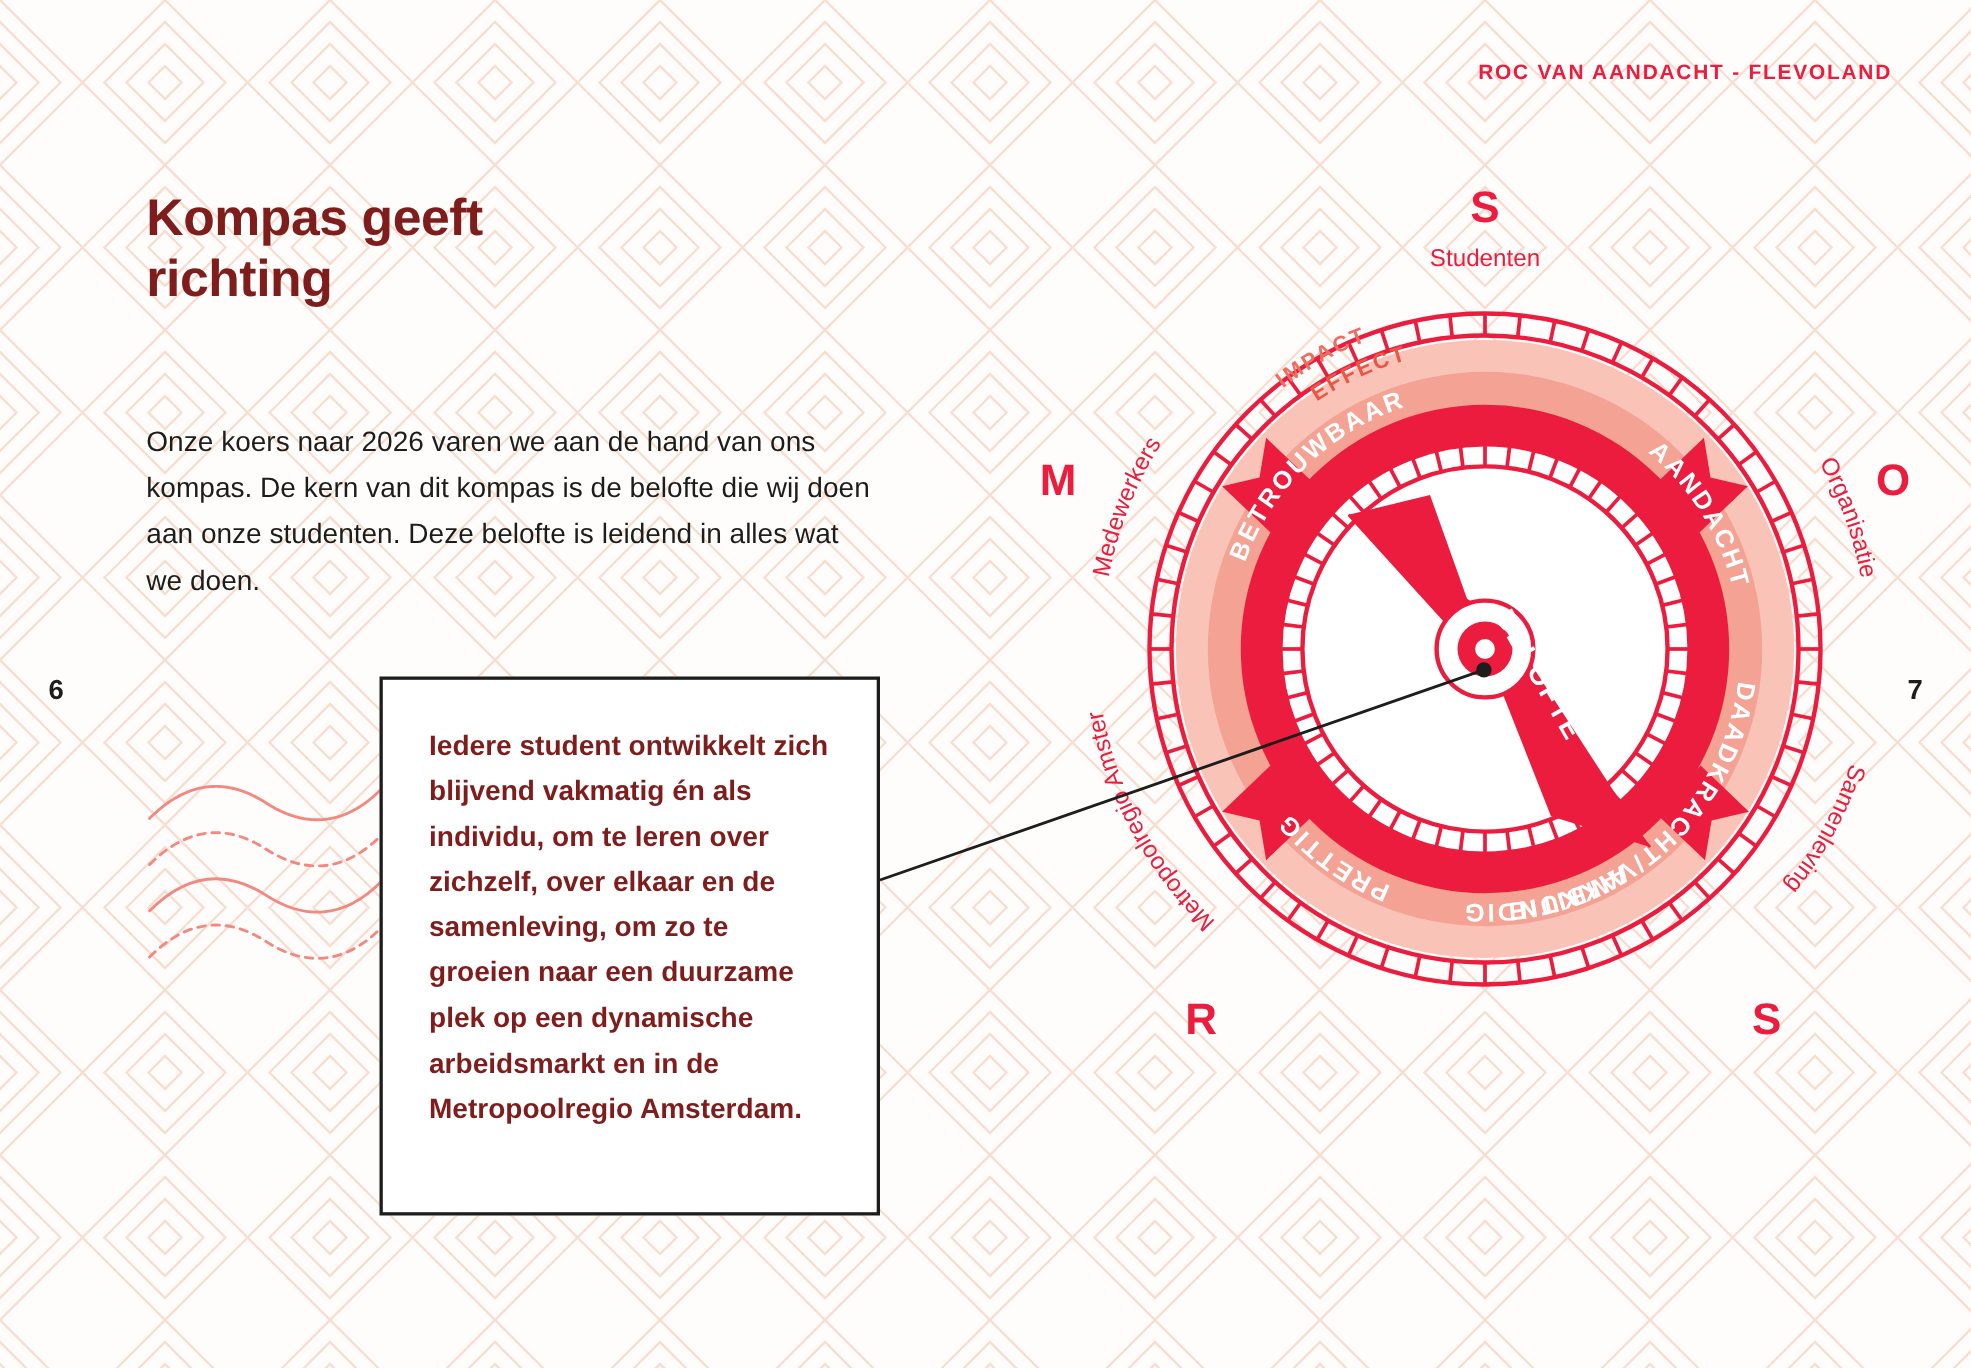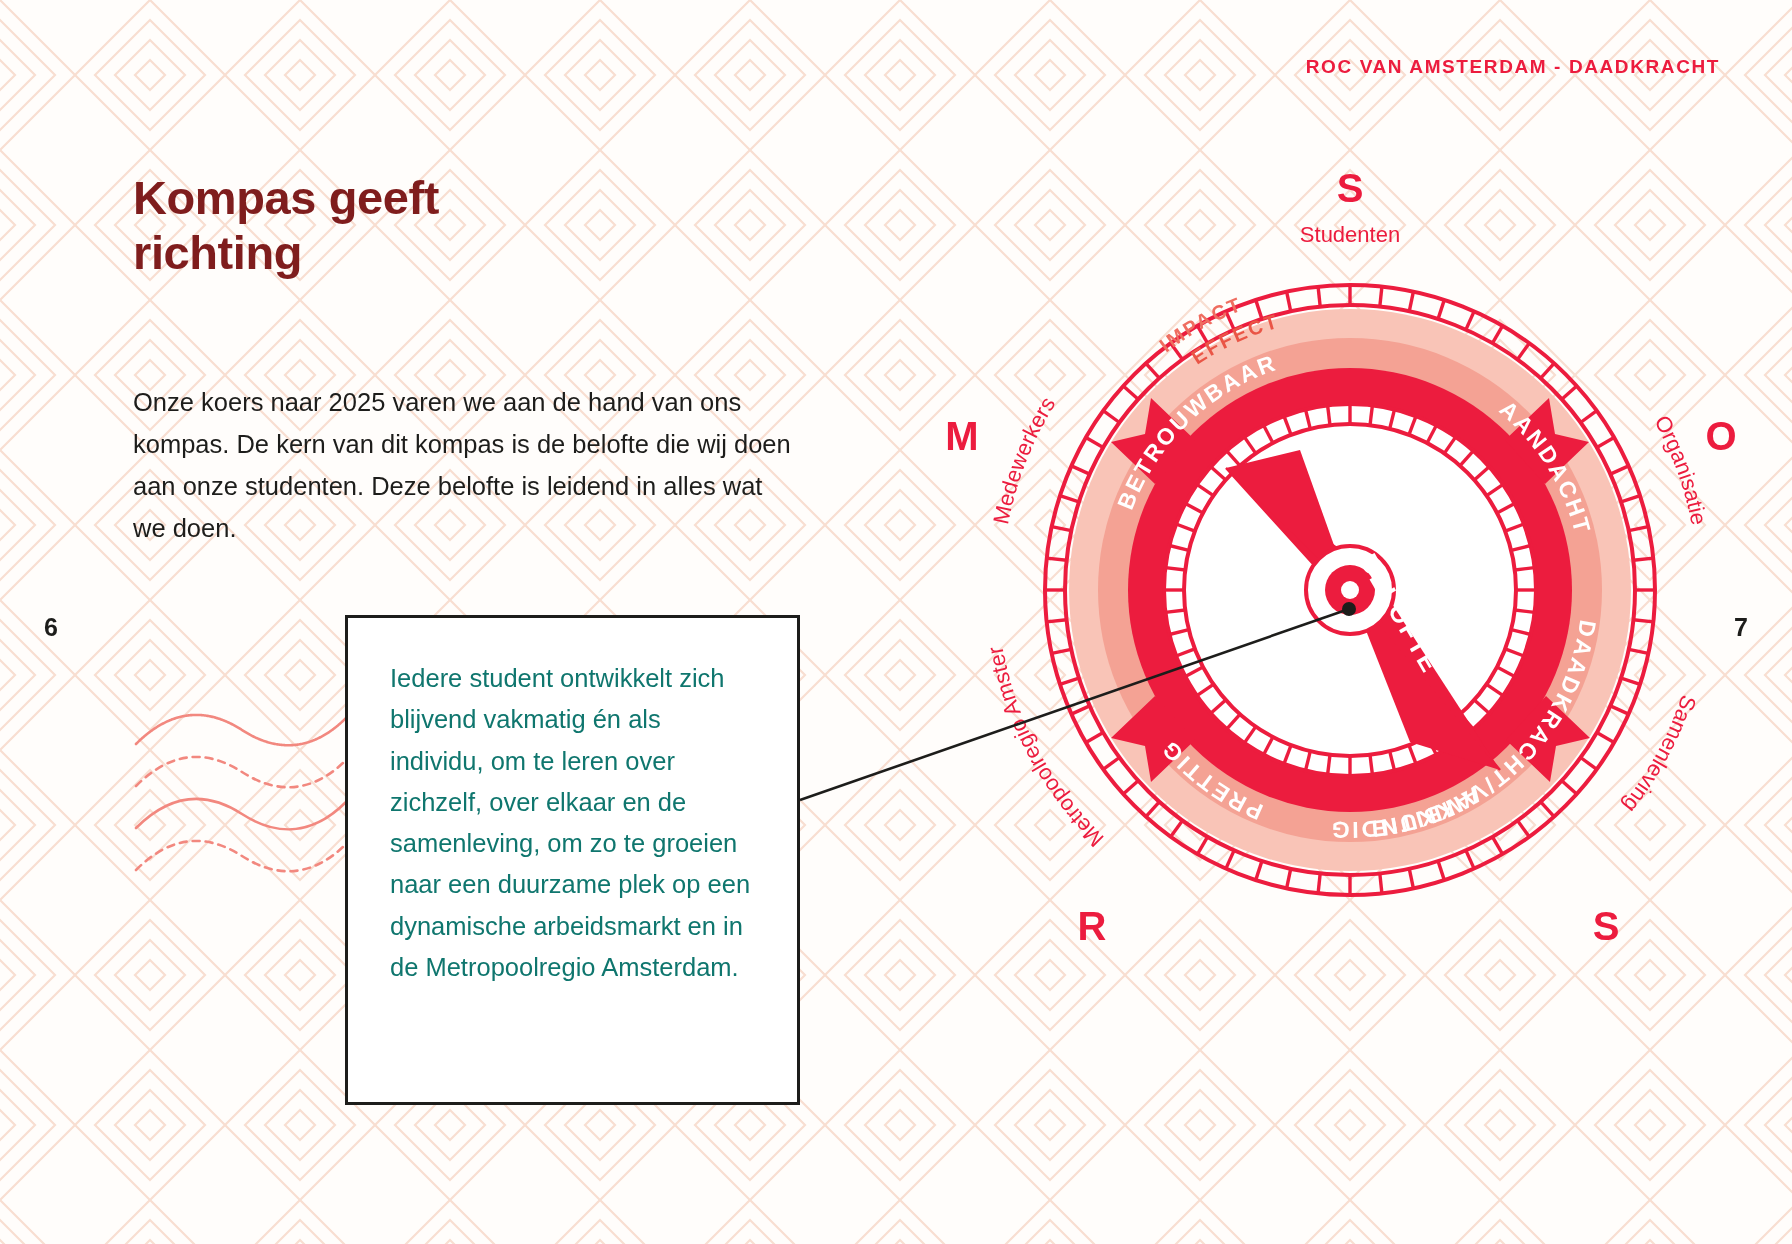--- a/index.html
+++ b/index.html
@@ -28,21 +28,21 @@
     position:absolute;left:133px;top:355px;width:665px;z-index:5;
     color:#1d1d1b;font-size:25.5px;line-height:1.65;font-weight:400;
   }
   
   #quote-box{
     position:absolute;left:345px;top:615px;width:455px;height:490px;z-index:6;
     background:#ffffff;border:3px solid #1d1d1b;box-sizing:border-box;
   }
   #quote-text{
     position:absolute;left:42px;top:40px;width:370px;
-    color:#0f766e;font-size:25.5px;line-height:1.62;font-weight:400;
+    color:#7f1d1d;font-size:25.5px;line-height:1.62;font-weight:700;
   }
   
   #quote-squiggle{position:absolute;left:130px;top:690px;z-index:5;}
   
   #callout-line{position:absolute;left:0;top:0;z-index:7;pointer-events:none;}
   
   #page-number-left{
     position:absolute;left:44px;top:613px;z-index:5;
     color:#1d1d1b;font-size:25px;font-weight:700;
   }
@@ -77,25 +77,25 @@
         <path d="M135 75 L150 60 L165 75 L150 90 Z"></path>
         <path d="M0 0 L75 -75 L150 0"></path>
         <path d="M0 150 L75 225 L150 150"></path>
       </g>
     </pattern>
   </defs>
   <rect width="1792" height="1244" fill="#fffdfb"></rect>
   <rect width="1792" height="1244" fill="url(#chev)" opacity="0.85"></rect>
 </svg>
 
-<div id="header-label">ROC VAN AMSTERDAM - DAADKRACHT</div>
+<div id="header-label">ROC VAN AANDACHT - FLEVOLAND</div>
 
 <h1 id="page-title">Kompas geeft
 richting</h1>
-<p id="intro-paragraph">Onze koers naar 2025 varen we aan de hand van ons kompas. De kern van dit kompas is de belofte die wij doen aan onze studenten. Deze belofte is leidend in alles wat we doen.</p>
+<p id="intro-paragraph">Onze koers naar 2026 varen we aan de hand van ons kompas. De kern van dit kompas is de belofte die wij doen aan onze studenten. Deze belofte is leidend in alles wat we doen.</p>
 
 <svg id="quote-squiggle" width="240" height="200" viewBox="0 0 240 200">
   <g fill="none" stroke="#f2887f" stroke-width="2.6" stroke-linecap="round">
     <path d="M6 54 C42 18, 78 18, 112 40 C146 62, 182 62, 216 28" stroke-dasharray="1 0"></path>
     <path d="M6 96 C42 60, 78 60, 112 82 C146 104, 182 104, 216 70" stroke-dasharray="7 6"></path>
     <path d="M6 138 C42 102, 78 102, 112 124 C146 146, 182 146, 216 112"></path>
     <path d="M6 180 C42 144, 78 144, 112 166 C146 188, 182 188, 216 154" stroke-dasharray="7 6"></path>
   </g>
 </svg>
 

